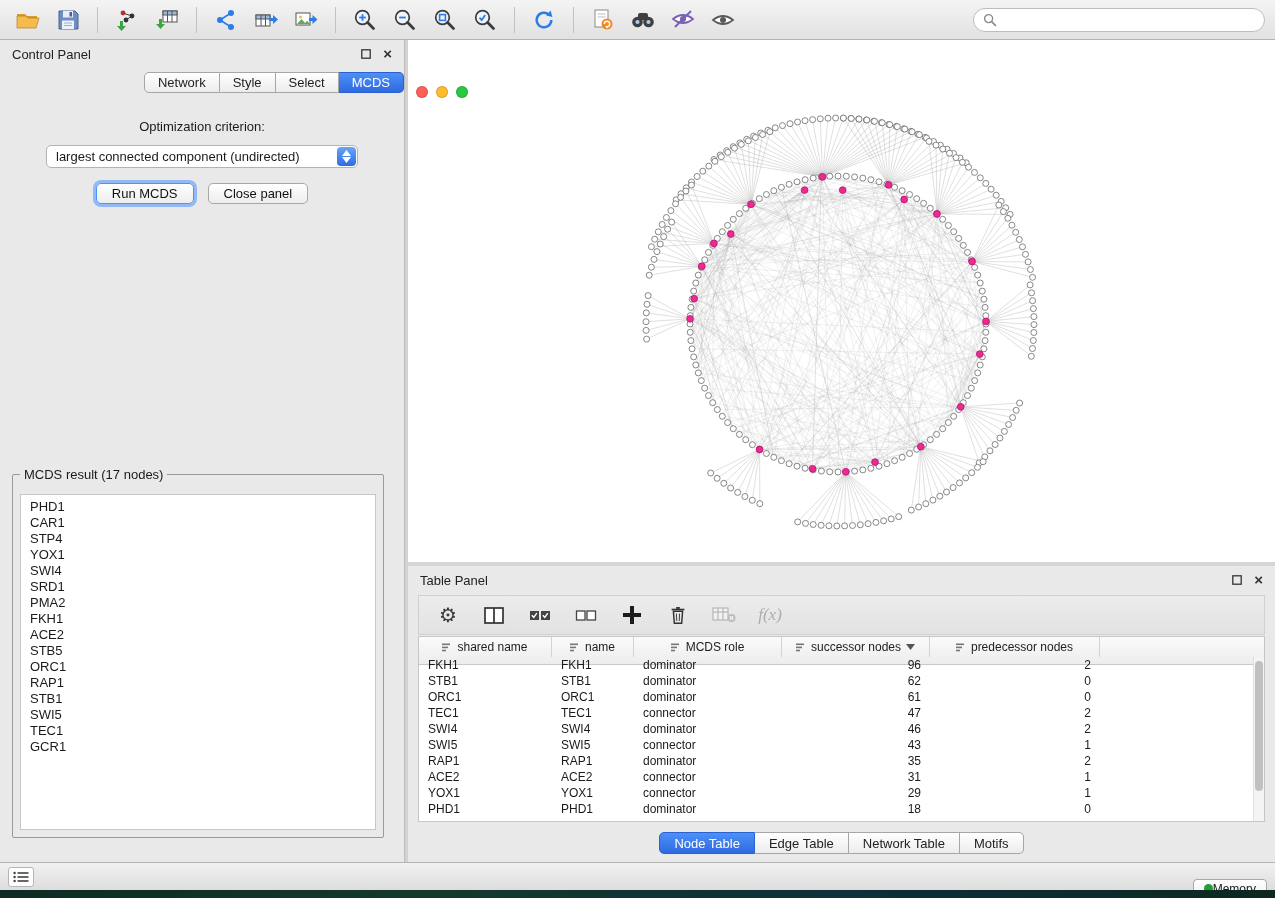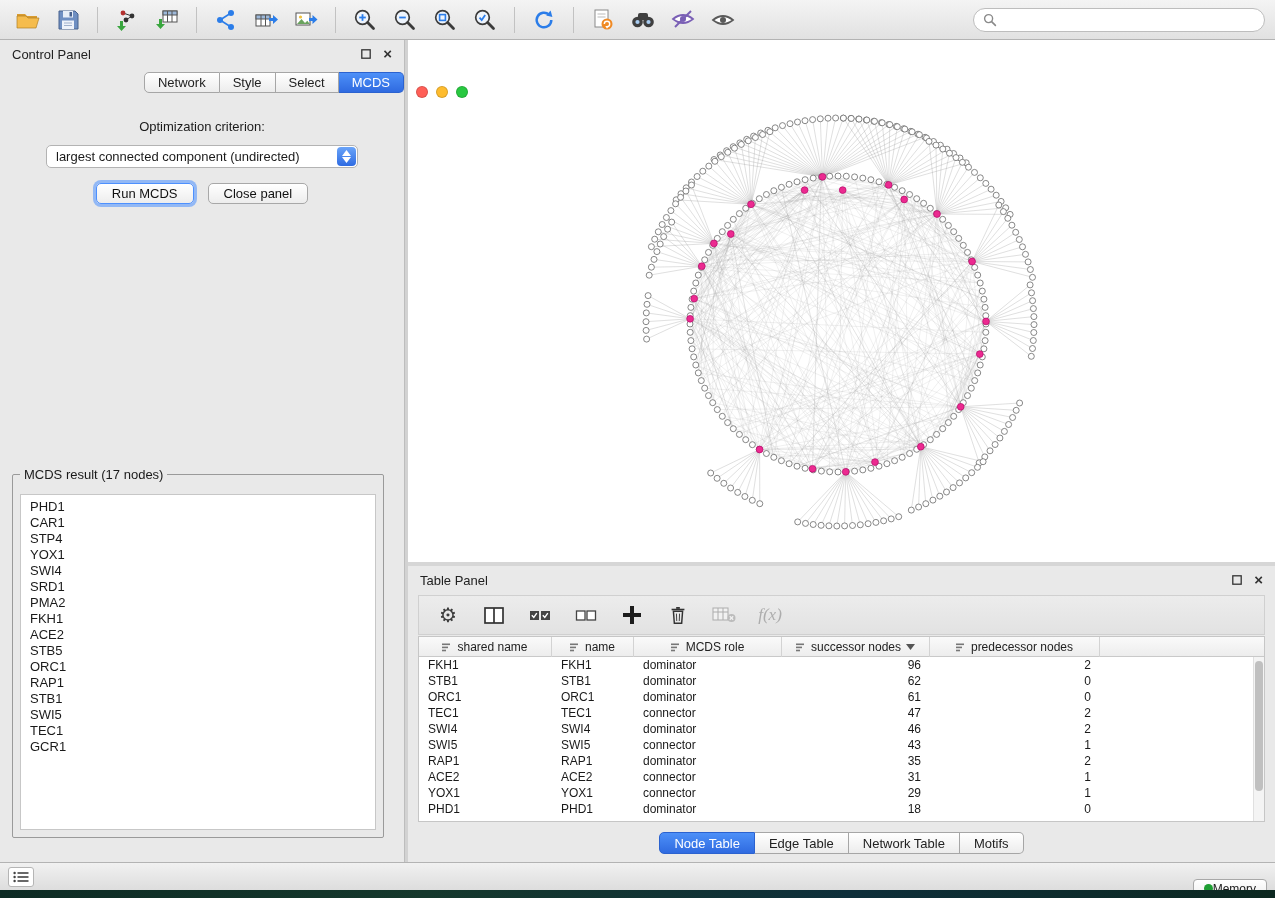--- a/index.html
+++ b/index.html
@@ -57,21 +57,21 @@
   .net-canvas { position:absolute; left:0; top:22px; width:867px; height:500px; background:#fff; }
 
   
   .h-splitter { position:absolute; left:408px; top:562px; width:867px; height:4px; background:#d6d6d6; }
   .table-panel { position:absolute; left:408px; top:566px; width:867px; height:296px; background:#e9e9e9; }
   .tp-toolbar { margin:1px 10px 0; height:40px; background:linear-gradient(#ececec,#e2e2e2);
     border:1px solid #d0d0d0; display:flex; align-items:center; gap:20px; padding:0 16px; }
   .tp-tool { width:26px; height:26px; display:flex; align-items:center; justify-content:center; }
   .fx { font-family:"Liberation Serif", serif; font-style:italic; font-size:17px; color:#adadad; }
   .table-area { position:absolute; left:10px; right:10px; top:70px; bottom:40px; background:#fff; border:1px solid #c6c6c6; }
-  .thead { display:flex; height:20px; background:linear-gradient(#fafafa,#ededed); border-bottom:1px solid #c9c9c9; }
+  .thead { display:flex; height:28px; background:linear-gradient(#fafafa,#ededed); border-bottom:1px solid #c9c9c9; }
   .th { display:flex; align-items:center; justify-content:center; gap:5px; font-size:12px; color:#222;
     border-right:1px solid #d3d3d3; height:20px; }
   .tbody { position:absolute; left:0; right:11px; top:20px; bottom:0; overflow:hidden; }
   .trow { display:flex; height:16px; align-items:center; font-size:12px; }
   .tcell { padding:0 9px; white-space:nowrap; overflow:hidden; }
   .c0 { width:133px; } .c1 { width:82px; } .c2 { width:148px; }
   .c3 { width:148px; text-align:right; } .c4 { width:170px; text-align:right; } .cf { flex:1; }
   .tbl-scrollbar { position:absolute; right:0; top:20px; bottom:0; width:11px; background:#f4f4f4; border-left:1px solid #e0e0e0; }
   .thumb { position:absolute; left:1px; right:1px; top:4px; height:130px; background:#c0c0c0; border-radius:5px; }
   .tp-tabs { position:absolute; left:0; right:0; bottom:8px; display:flex; justify-content:center; }

